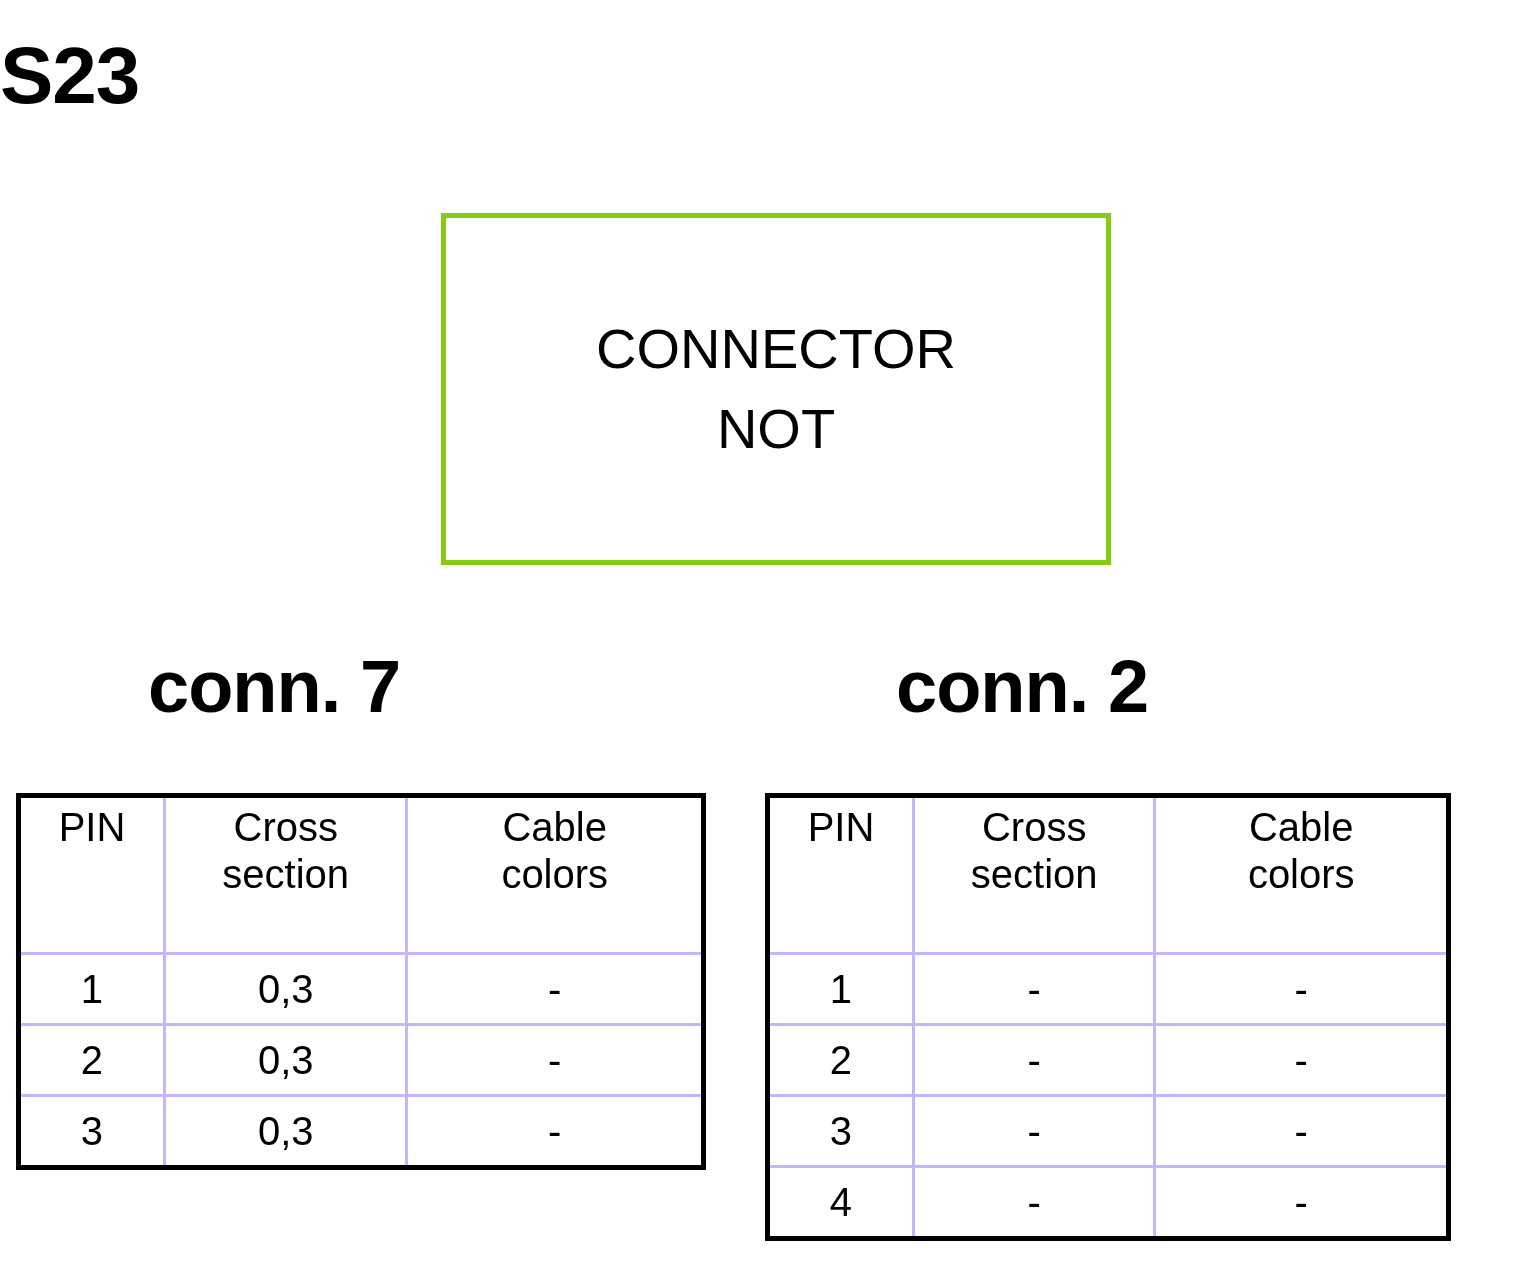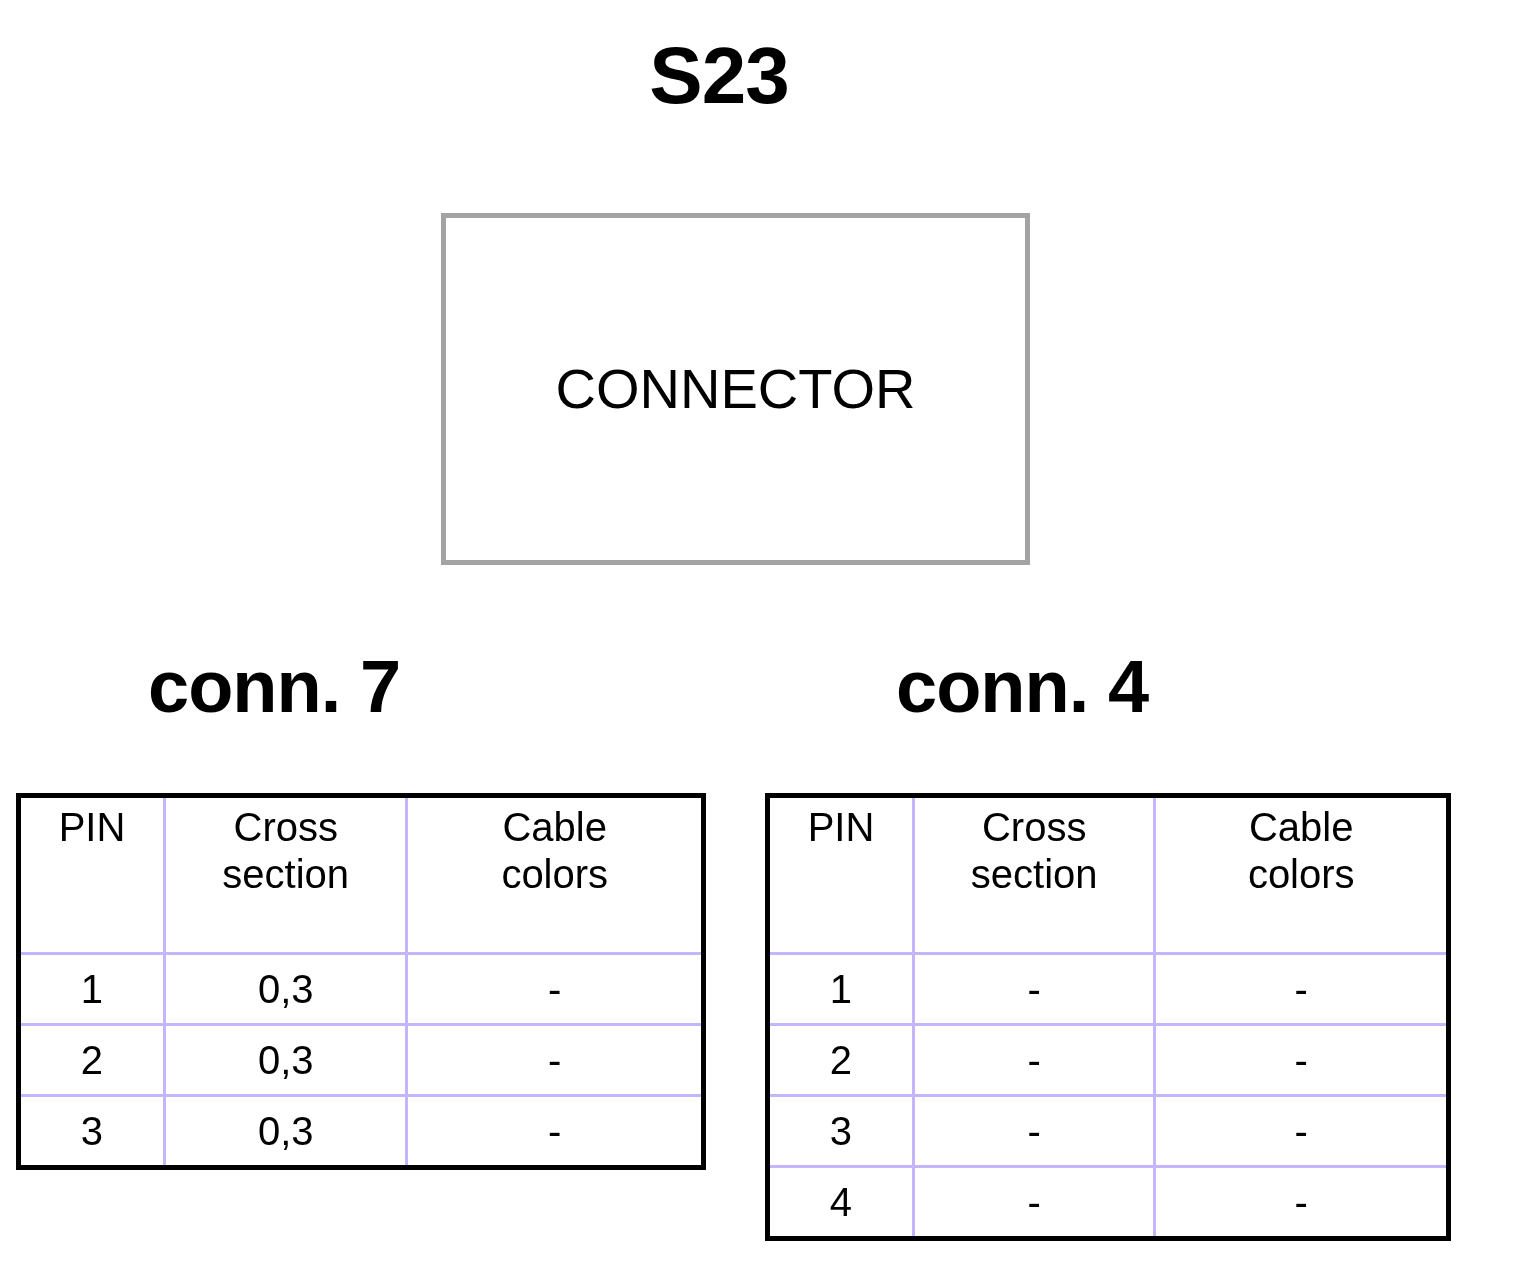--- a/index.html
+++ b/index.html
@@ -15,36 +15,36 @@
     color: #000000;
     overflow: hidden;
   }
 
   
   .page-title {
     position: absolute;
     left: 0;
     top: 36px;
     width: 1438px;
-    text-align: center;
+    text-align: left;
     font-size: 80px;
     font-weight: bold;
     line-height: 1;
     letter-spacing: -1px;
   }
 
   
   .notice-box {
     position: absolute;
     left: 441px;
     top: 213px;
-    width: 589px;
+    width: 670px;
     height: 352px;
     box-sizing: border-box;
-    border: 5px solid #a3a3a3;
+    border: 5px solid #84cc16;
     display: flex;
     flex-direction: column;
     align-items: center;
     justify-content: center;
   }
   .notice-line {
     font-size: 56px;
     font-weight: normal;
     line-height: 1.42;
     text-align: center;
@@ -120,20 +120,21 @@
   #conn2-table col.c-xs   { width: 243px; }
   #conn2-table col.c-col  { width: 296px; }
 </style>
 </head>
 <body>
 
 <div class="page-title">S23</div>
 
 <div class="notice-box">
   <div class="notice-line">CONNECTOR</div>
+  <div class="notice-line">NOT</div>
 </div>
 
 <div class="conn-heading" id="conn1-heading">conn. 7</div>
 
 <table class="pin-table" id="conn1-table">
   <colgroup>
     <col class="c-pin">
       <col class="c-xs">
       <col class="c-col">
   </colgroup>
@@ -166,21 +167,21 @@
       <td class="cell-val">-</td>
     </tr>
     <tr>
       <td class="cell-pin">3</td>
       <td class="cell-val">0,3</td>
       <td class="cell-val">-</td>
     </tr>
   </tbody>
 </table>
 
-<div class="conn-heading" id="conn2-heading">conn. 4</div>
+<div class="conn-heading" id="conn2-heading">conn. 2</div>
 
 <table class="pin-table" id="conn2-table">
   <colgroup>
     <col class="c-pin">
       <col class="c-xs">
       <col class="c-col">
   </colgroup>
   <thead>
     <tr>
       <th class="hdr-pin">PIN</th>

